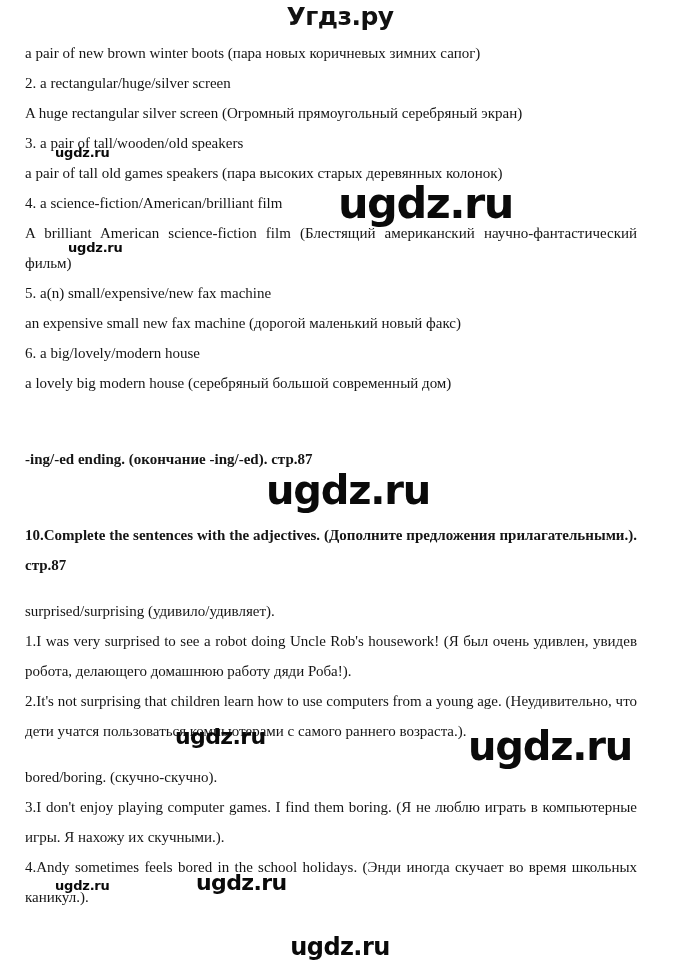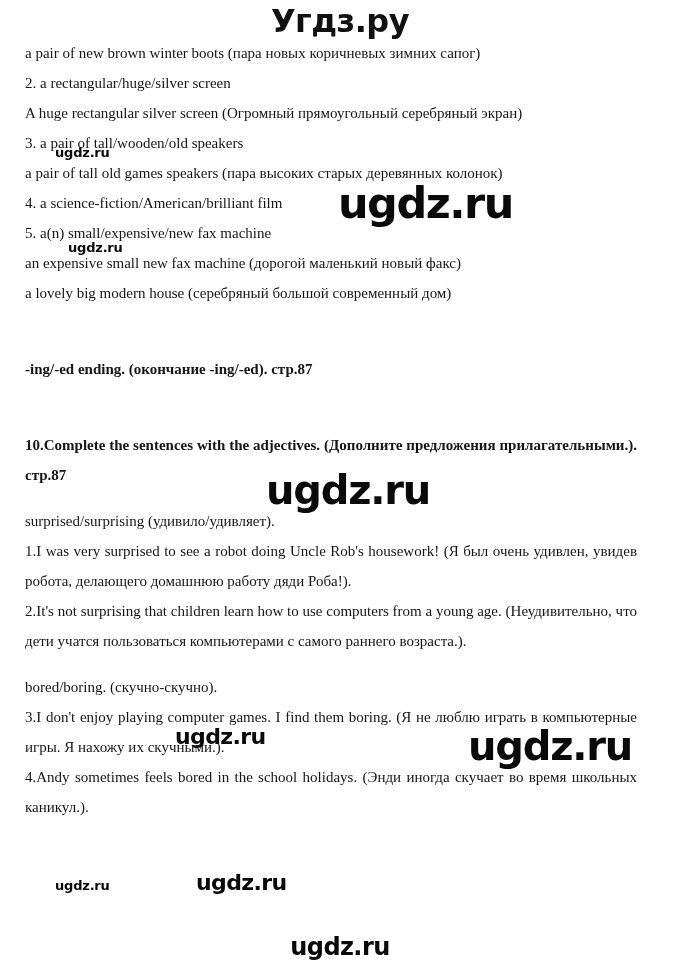--- a/index.html
+++ b/index.html
@@ -25,21 +25,21 @@
 
   
   .wm-top {
     position: absolute;
     top: 2px;
     left: 0;
     width: 680px;
     text-align: center;
     font-family: "DejaVu Sans", "Liberation Sans", sans-serif;
     font-weight: 700;
-    font-size: 32px;
+    font-size: 25px;
     letter-spacing: -0.5px;
     color: #111111;
     user-select: none;
   }
 
   
   .content {
     position: absolute;
     left: 25px;
     top: 38px;
@@ -99,22 +99,24 @@
   <div class="wm-top">Угдз.ру</div>
 
   <div class="content">
 
     <p class="para nowrap">a pair of new brown winter boots (пара новых коричневых зимних сапог)</p>
     <p class="para nowrap">2. a rectangular/huge/silver screen</p>
     <p class="para nowrap">A huge rectangular silver screen (Огромный прямоугольный серебряный экран)</p>
     <p class="para nowrap">3. a pair of tall/wooden/old speakers</p>
     <p class="para nowrap">a pair of tall old games speakers (пара высоких старых деревянных колонок)</p>
     <p class="para nowrap">4. a science-fiction/American/brilliant film</p>
+    <p class="para" style="text-align: justify;">A brilliant American science-fiction film (Блестящий американский научно-фантастический фильм)</p>
     <p class="para nowrap">5. a(n) small/expensive/new fax machine</p>
     <p class="para nowrap">an expensive small new fax machine (дорогой маленький новый факс)</p>
+    <p class="para nowrap">6. a big/lovely/modern house</p>
     <p class="para nowrap">a lovely big modern house (серебряный большой современный дом)</p>
 
     <div class="spacer-lg"></div>
 
     <p class="para bold nowrap">-ing/-ed ending. (окончание -ing/-ed). стр.87</p>
 
     <div class="spacer-lg"></div>
 
     <p class="para bold">10.Complete the sentences with the adjectives. (Дополните предложения прилагательными.). стр.87</p>
 

